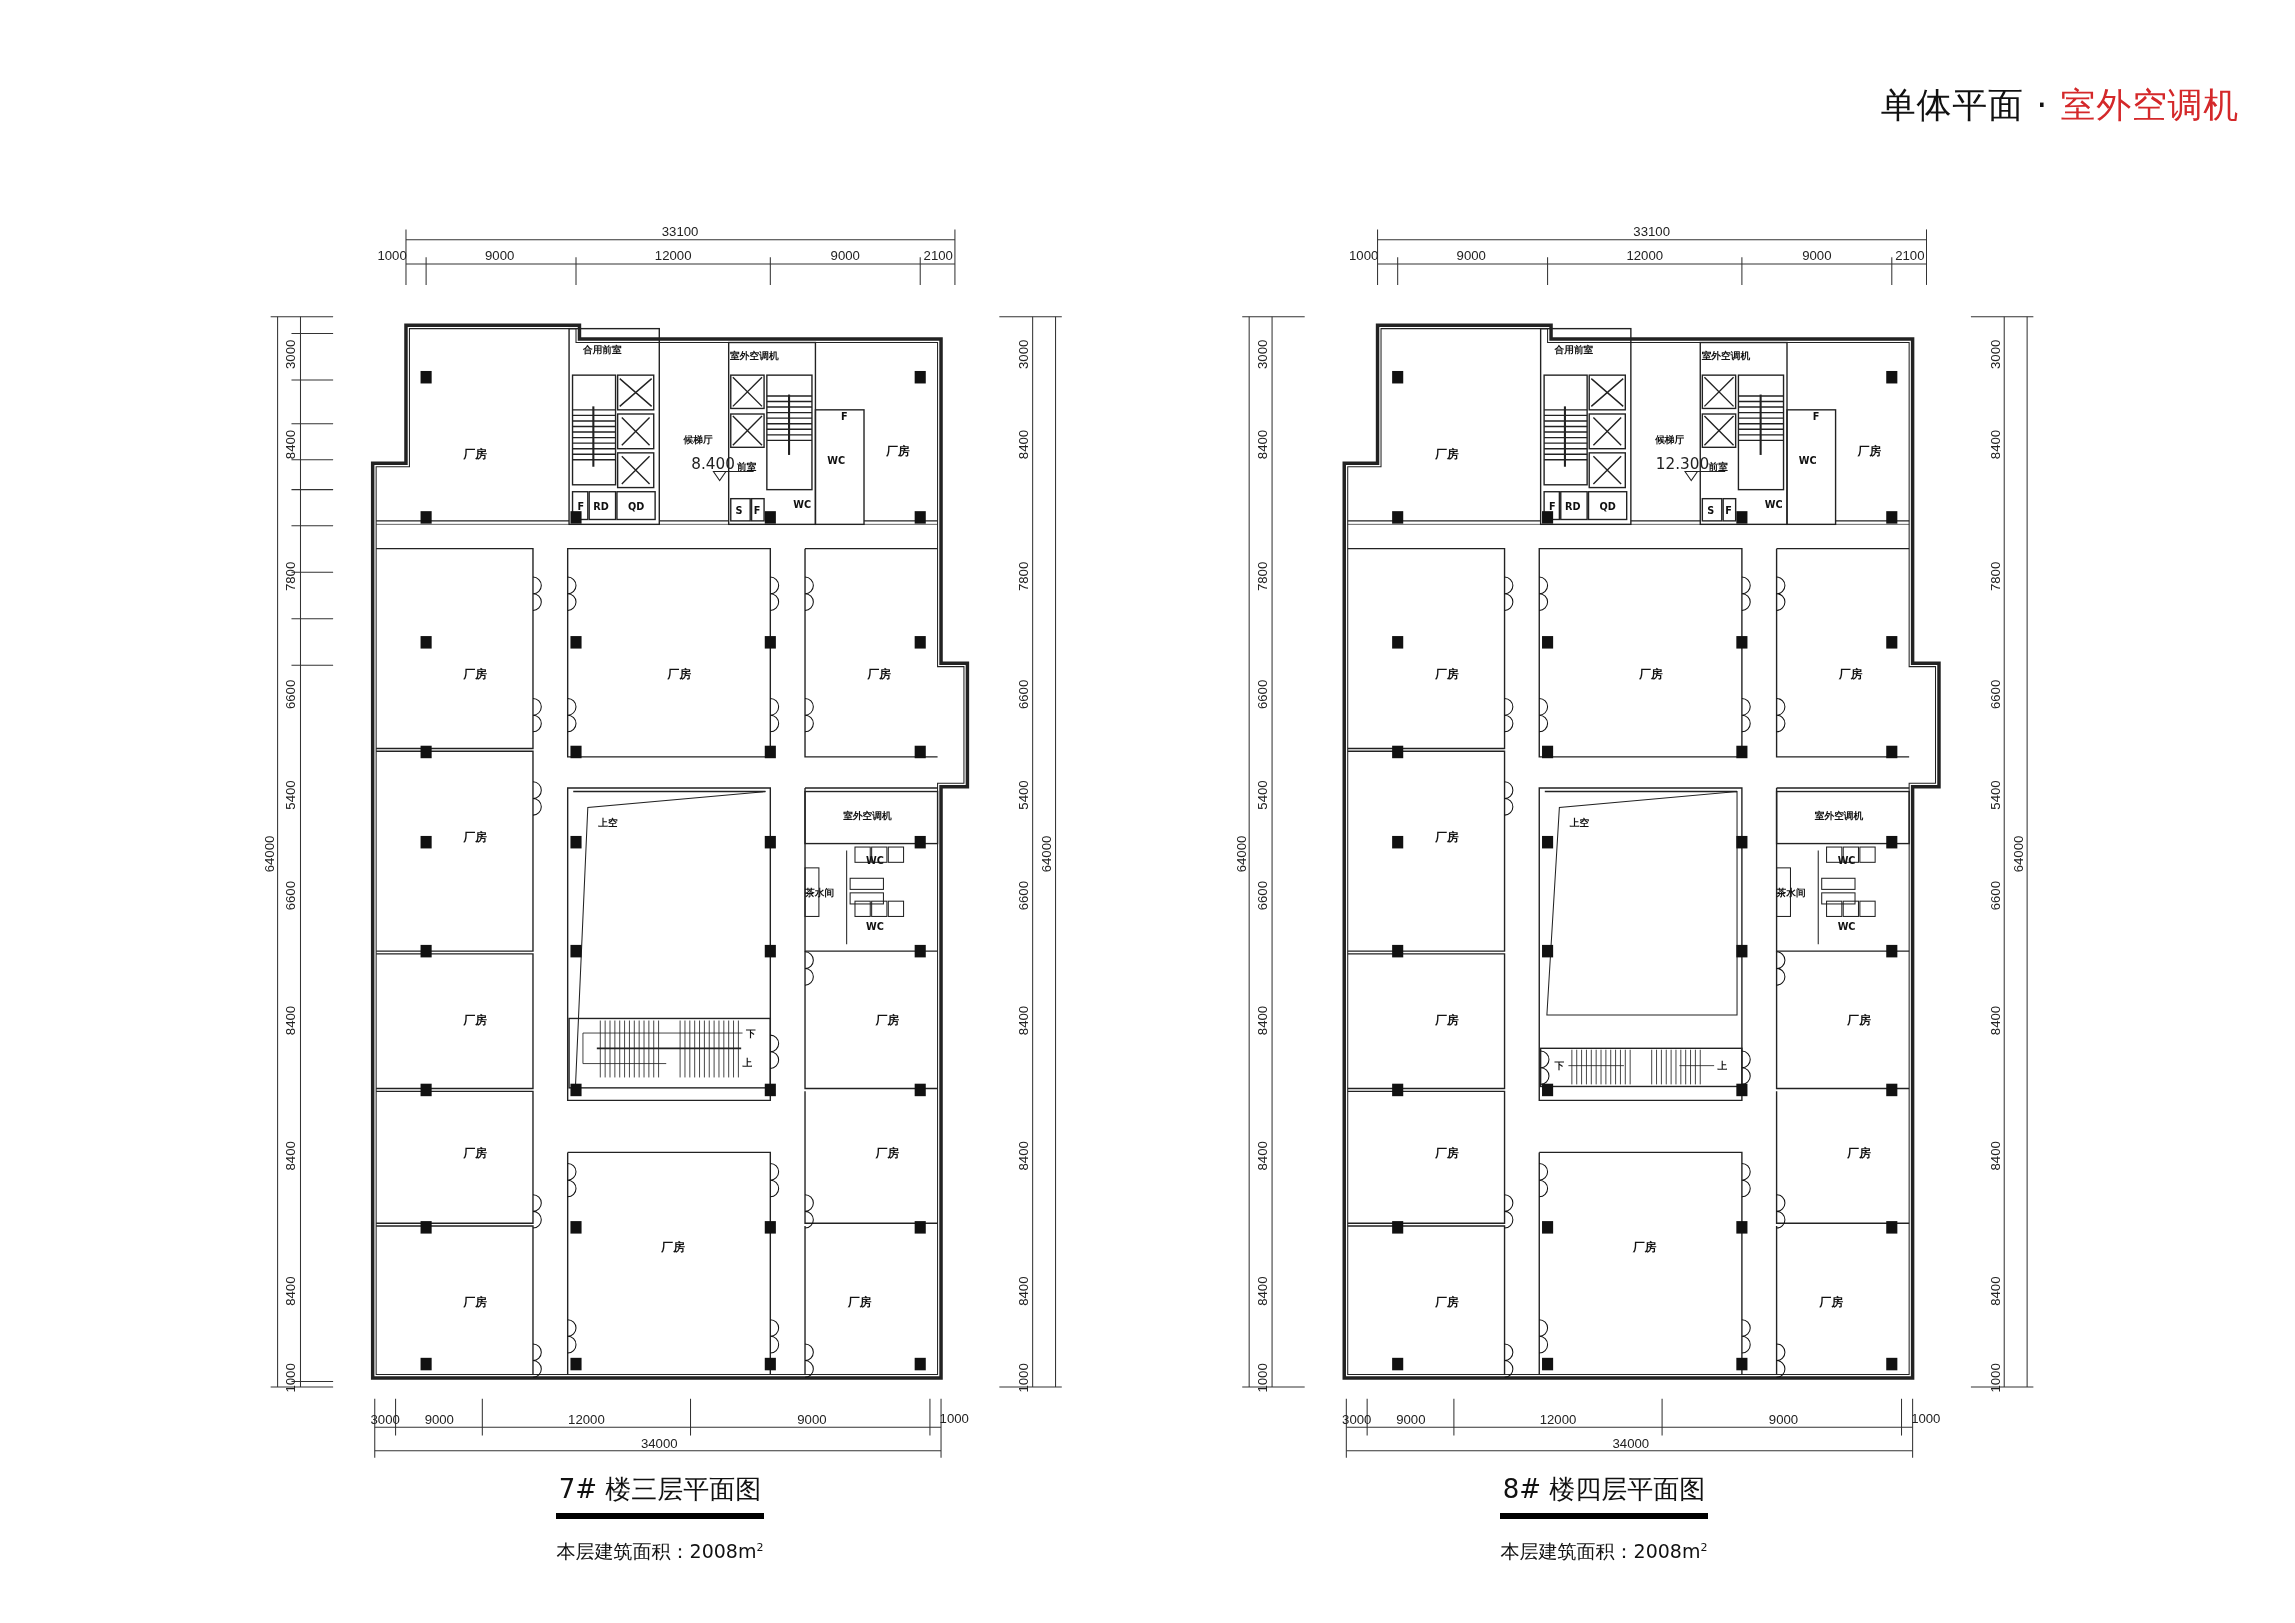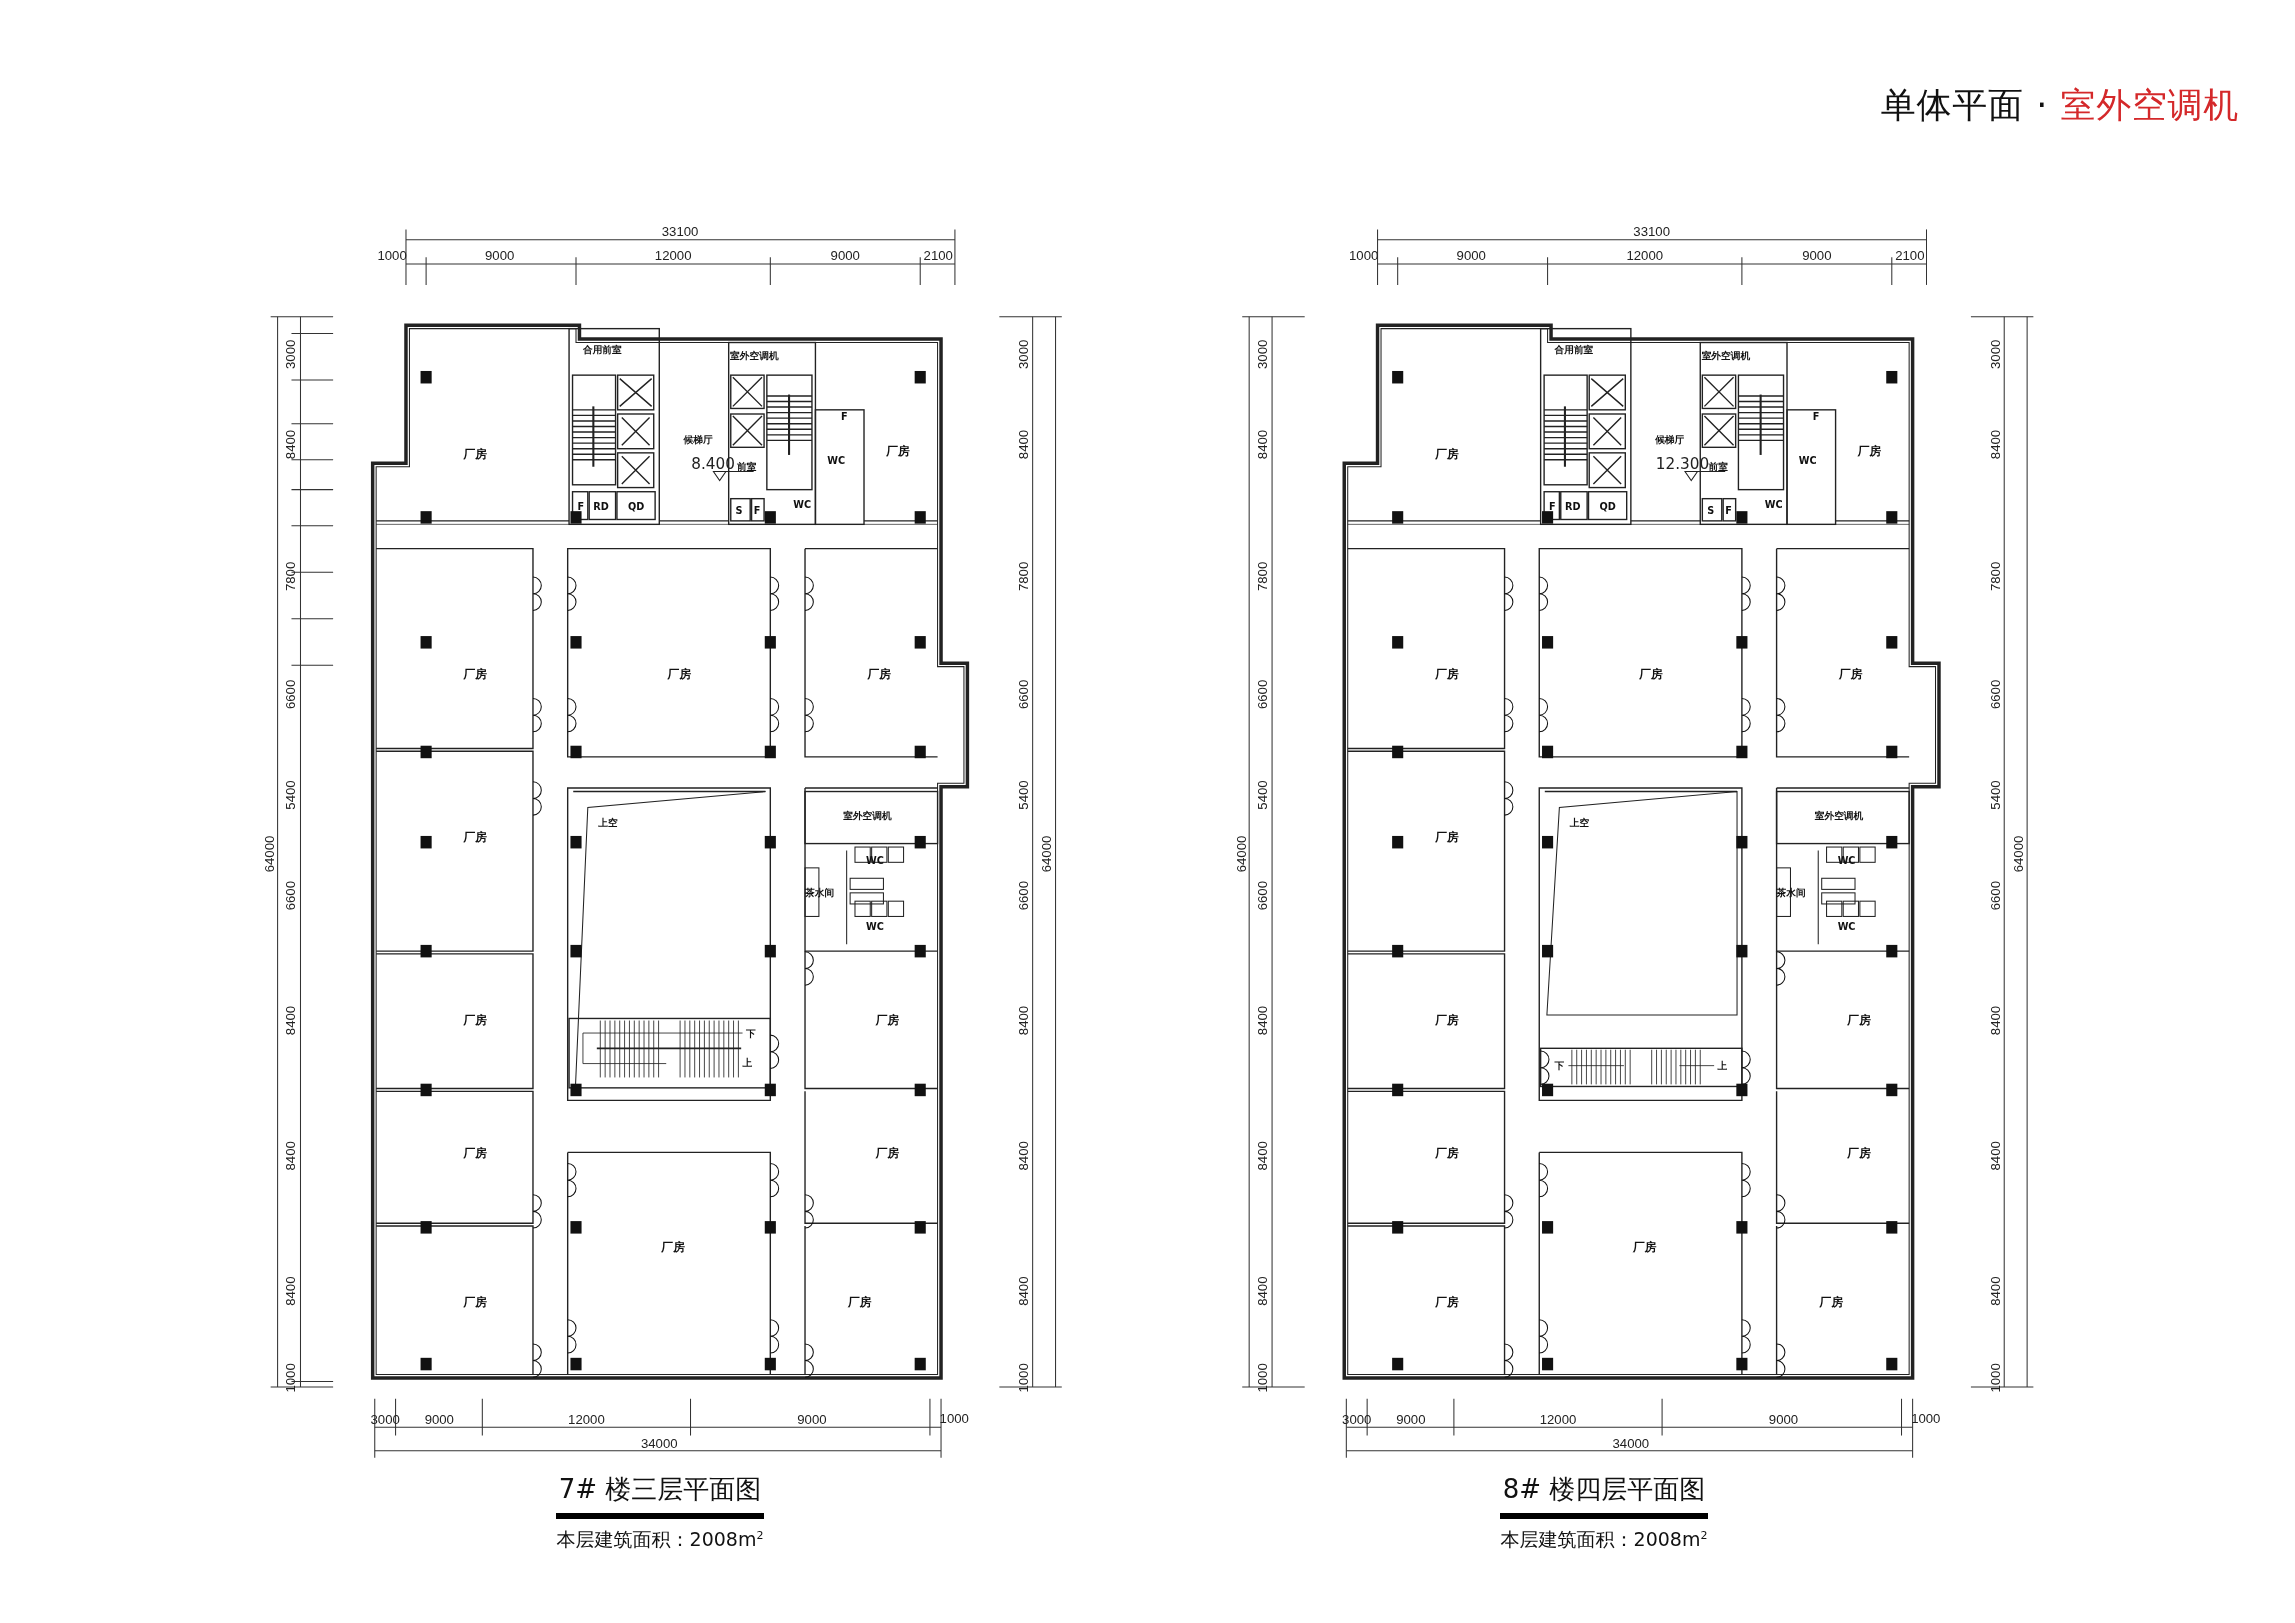--- a/index.html
+++ b/index.html
@@ -4,21 +4,21 @@
 <style>
   html, body { margin:0; padding:0; background:#ffffff; }
   body { width:2295px; height:1624px; position:relative; overflow:hidden; font-family:"DejaVu Sans", "Liberation Sans", sans-serif; }
   .page-title { position:absolute; top:82px; right:56px; font-size:35px; letter-spacing:0.7px; white-space:nowrap; }
   .page-title .t-black { color:#111111; }
   .page-title .t-red { color:#d4282a; }
   .page-title .dot { color:#111111; padding:0 12.5px; }
   svg.plan { position:absolute; left:0; top:0; }
   .plan-label { position:absolute; text-align:center; }
   .plan-title { font-size:26px; color:#111; display:inline-block; padding:0 2.8px 5.6px 2.8px; border-bottom:6.2px solid #000; }
-  .plan-area { font-size:19px; color:#111; margin-top:8px; }
+  .plan-area { font-size:19px; color:#111; margin-top:20px; }
   .plan-area sup { font-size:11px; }
   .dim { font-family:"Liberation Sans Narrow","Liberation Sans", sans-serif; font-size:19px; fill:#222; }
   .room { font-size:17px; font-weight:bold; fill:#111; }
   .small { font-size:14px; font-weight:bold; fill:#111; }
   .elev { font-size:22px; fill:#222; }
 </style>
 </head>
 <body>
 
 <div class="page-title">

